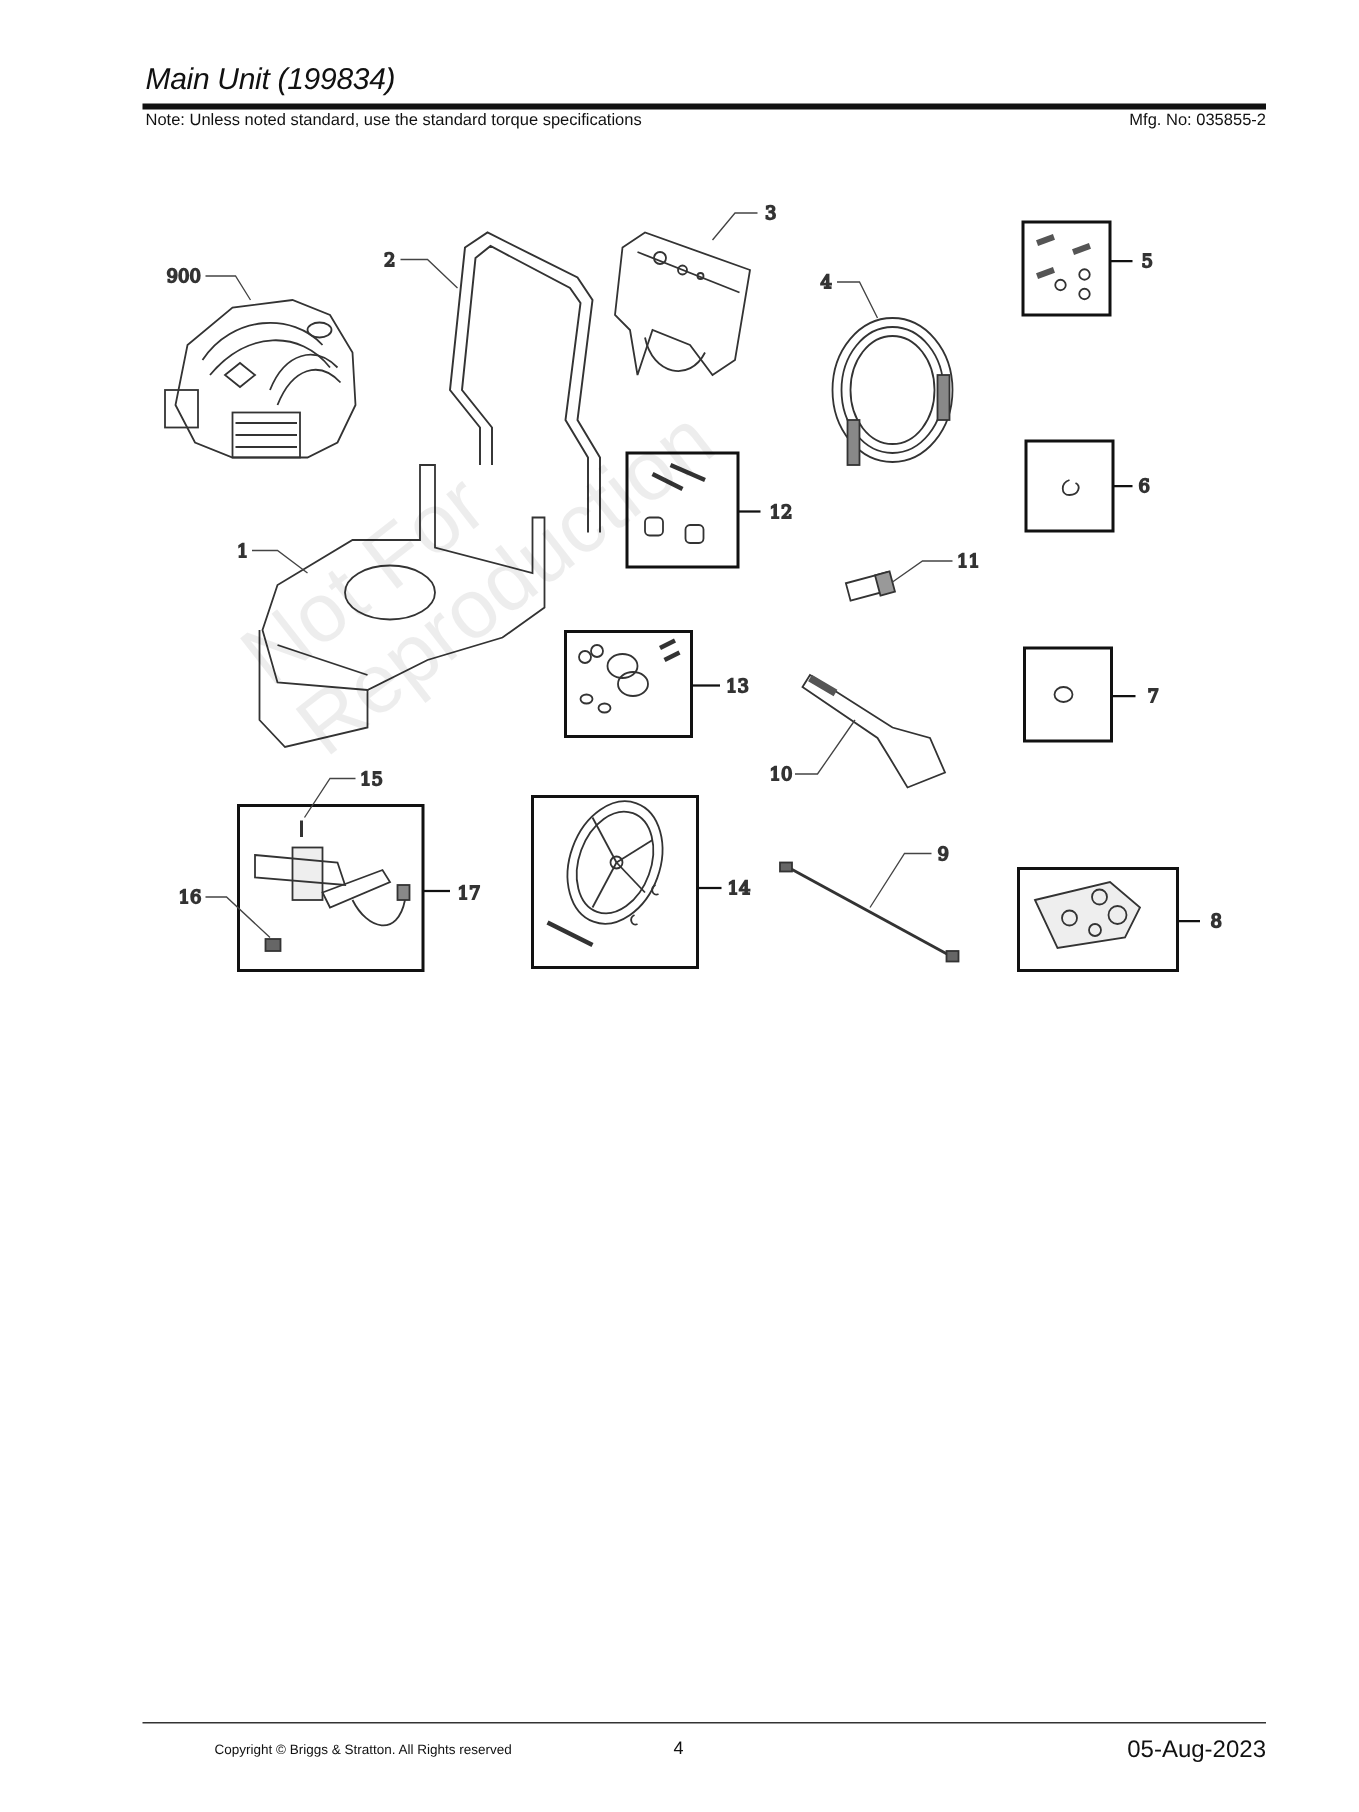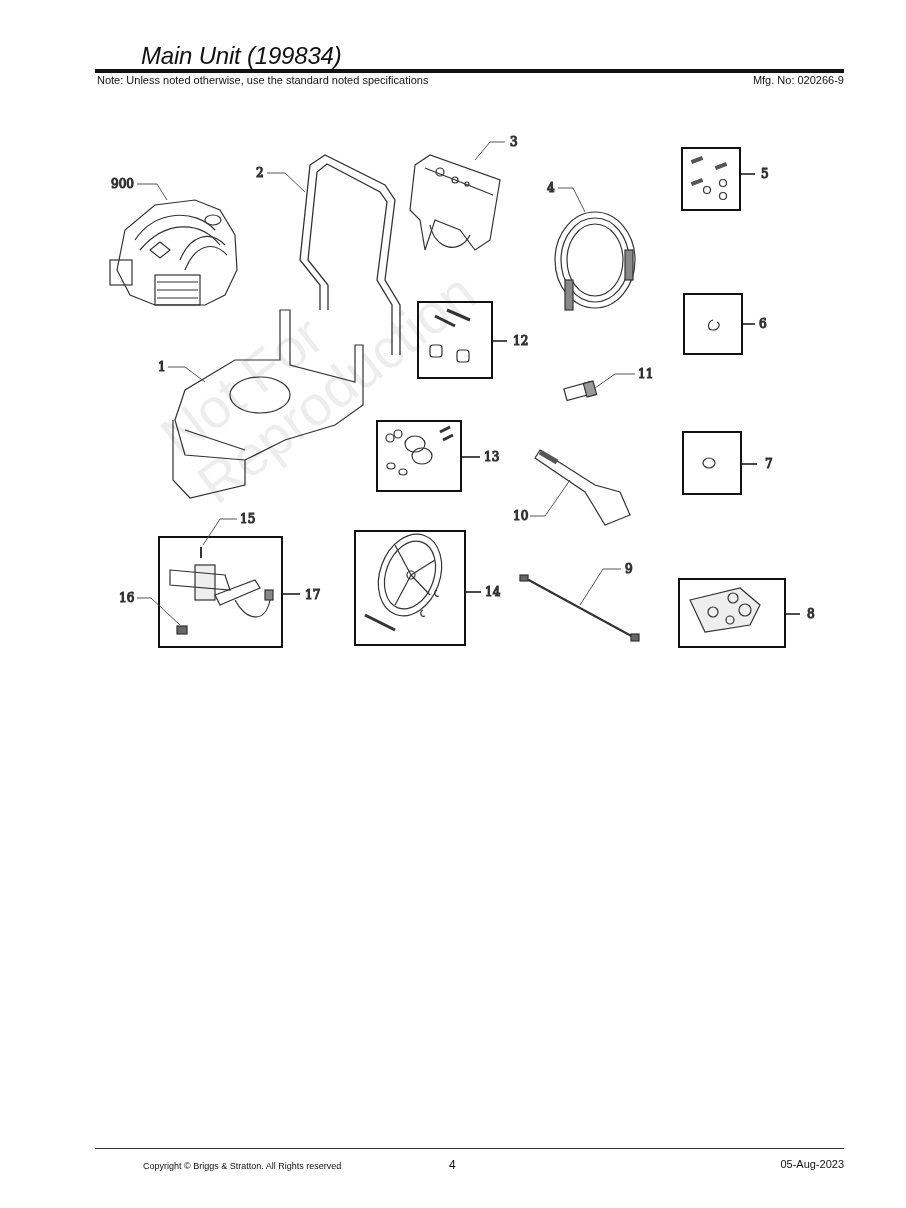--- a/index.html
+++ b/index.html
@@ -1,40 +1,40 @@
 <!DOCTYPE html>
 <html><head>
 <meta charset="utf-8">
 <style>
   html, body { margin: 0; padding: 0; background: #ffffff; }
   body { width: 906px; height: 1208px; position: relative; overflow: hidden;
          font-family: "Liberation Sans", sans-serif; color: #111; }
-  .title { position: absolute; left: 97px; top: 42px; font-size: 24px; font-style: italic;
-           font-family: "Liberation Sans", sans-serif; color: #111; letter-spacing: -0.2px; margin-left: 44px; }
+  .title { position: absolute; left: 97px; top: 42px; font-size: 20px; font-style: italic;
+           font-family: "Liberation Sans", sans-serif; color: #111; letter-spacing: -0.2px; }
   .rule-thick { position: absolute; left: 95px; top: 69px; width: 749px; height: 4px; background: #111; }
   .note { position: absolute; left: 97px; top: 74px; font-size: 11px; color: #111; }
   .mfg { position: absolute; right: 62px; top: 74px; font-size: 11px; color: #111; }
   .diagram { position: absolute; left: 95px; top: 120px; width: 750px; height: 550px; }
   .diagram svg { width: 100%; height: 100%; }
   .callout { font-family: "DejaVu Serif", serif; font-size: 12px; fill: #444; }
   .watermark { position: absolute; left: 150px; top: 420px; transform: rotate(-38deg);
                transform-origin: left top; font-size: 56px; color: rgba(0,0,0,0.07);
                font-family: "Liberation Sans", sans-serif; line-height: 60px; white-space: pre; pointer-events: none; }
   .rule-foot { position: absolute; left: 95px; top: 1148px; width: 749px; height: 1px; background: #333; }
   .copyright { position: absolute; left: 95px; top: 1161px; font-size: 9px; color: #111; margin-left: 48px; }
   .page-num { position: absolute; left: 449px; top: 1158px; font-size: 12px; color: #111; }
-  .date { position: absolute; right: 62px; top: 1158px; font-size: 11px; color: #111; }
+  .date { position: absolute; right: 62px; top: 1158px; font-size: 16px; color: #111; }
 </style>
 </head>
 <body>
 
 <div class="title">Main Unit (199834)</div>
 <div class="rule-thick"></div>
-<div class="note">Note: Unless noted otherwise, use the standard noted specifications</div>
-<div class="mfg">Mfg. No: 020266-9</div>
+<div class="note">Note: Unless noted standard, use the standard torque specifications</div>
+<div class="mfg">Mfg. No: 035855-2</div>
 
 <div class="diagram">
   <svg viewBox="0 0 750 550" xmlns="http://www.w3.org/2000/svg" fill="none" stroke="#333" stroke-width="1.2">
 
     <g>
       <path d="M22 150 L30 110 L60 85 L100 80 L125 90 L140 115 L142 150 L130 175 L110 185 L60 185 L35 175 Z" fill="#fff"></path>
       <path d="M40 120 C60 90 100 88 120 110"></path>
       <path d="M45 130 C70 100 105 100 125 125"></path>
       <path d="M85 140 C95 115 115 110 130 125"></path>
       <path d="M90 150 C100 125 118 120 132 135"></path>

